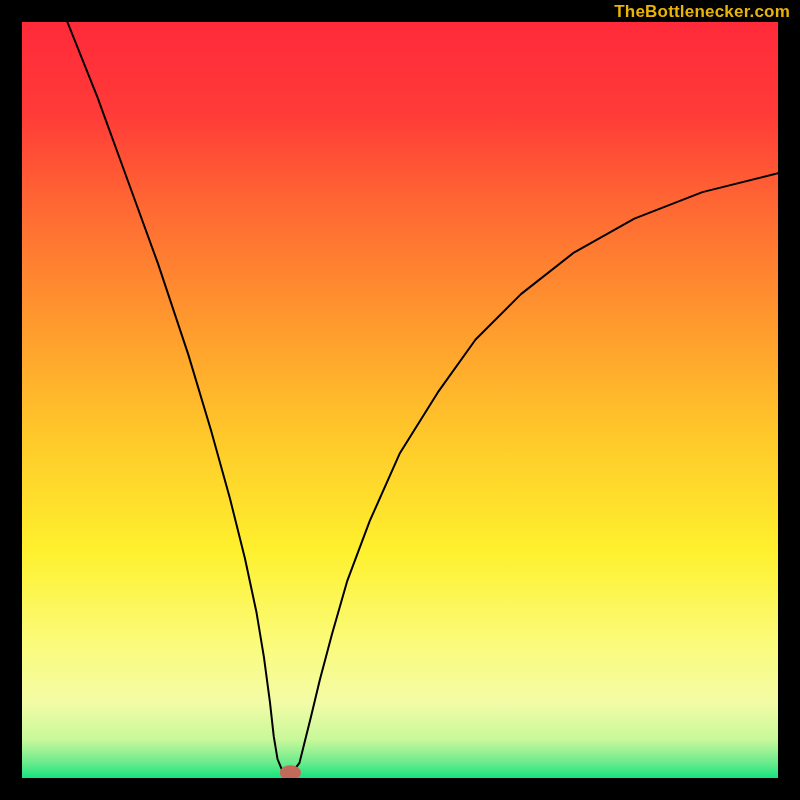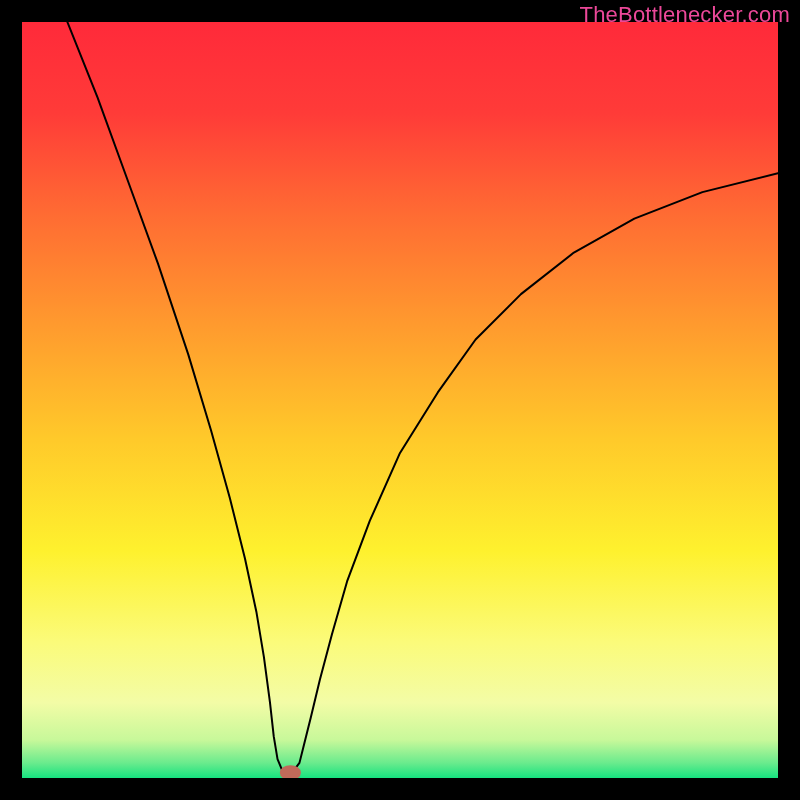--- a/index.html
+++ b/index.html
@@ -14,23 +14,23 @@
   .frame {
     position: relative;
     width: 800px;
     height: 800px;
     background: #000;
   }
   .watermark {
     position: absolute;
     top: 2px;
     right: 10px;
-    color: #ec4899;
-    font-size: 22px;
-    font-weight: 400;
+    color: #eab308;
+    font-size: 17px;
+    font-weight: 700;
     letter-spacing: 0.2px;
     z-index: 5;
   }
   .plot-area {
     position: absolute;
     left: 22px;
     top: 22px;
     width: 756px;
     height: 756px;
     overflow: hidden;

